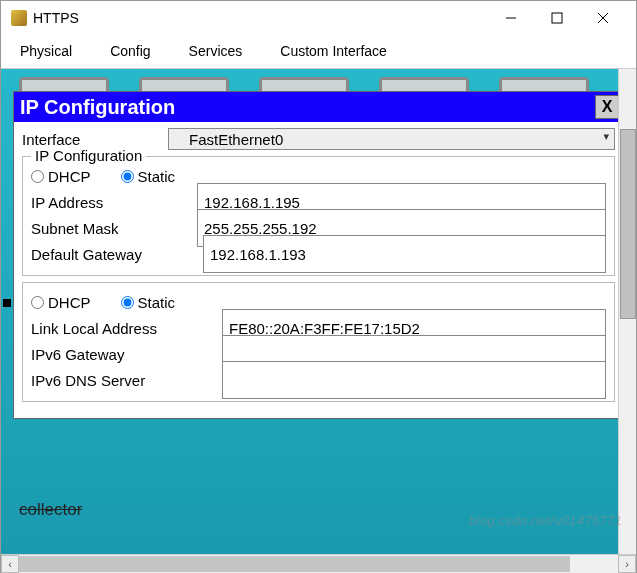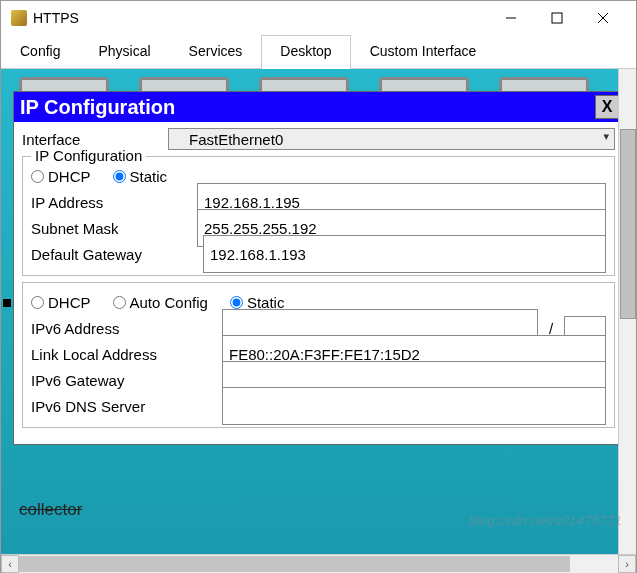--- a/index.html
+++ b/index.html
@@ -30,21 +30,21 @@
   .ipbody { padding:4px 8px 10px 8px; font-size:15px; }
   .row { display:flex; align-items:center; height:26px; gap:6px; }
   .lbl { width:160px; font-size:15px; }
   .lbl-narrow { width:185px; }
   .sel { flex:1; height:22px; border:1px solid #888; background:#eee; font-size:15px; padding:0 20px; appearance:none; position:relative; }
   .dropdown-wrap { flex:1; position:relative; display:flex; }
   .dropdown-wrap::after { content:'▾'; position:absolute; right:6px; top:2px; font-size:11px; color:#333; }
   .txt { flex:1; height:24px; border:1px solid #888; background:#fff; font-size:15px; padding:18px 6px; }
   .fieldset { border:1px solid #bbb; margin:4px 0 6px 0; padding:6px 8px 8px 8px; position:relative; }
   .fs-legend { position:absolute; top:-10px; left:8px; background:#fff; padding:0 4px; font-size:15px; }
-  .radio-row { display:flex; gap:4px; height:26px; align-items:center; }
+  .radio-row { display:flex; gap:12px; height:26px; align-items:center; }
   .radio-item { display:flex; align-items:center; gap:4px; font-size:15px; margin-right:18px; }
   .radio-item input { margin:0; }
   .slash { width:14px; text-align:center; }
   .txt-small { width:42px; height:24px; border:1px solid #888; }
 
   .side-scroll { position:absolute; right:0; top:0; bottom:0; width:18px; background:#f0f0f0; border-left:1px solid #ccc; }
   .side-thumb { position:absolute; top:60px; width:16px; left:1px; height:190px; background:#c0c0c0; border:1px solid #999; }
 
   .bottom-scroll { height:18px; background:#f0f0f0; display:flex; align-items:center; border-top:1px solid #ccc; }
   .sc-btn { width:18px; height:18px; background:#eee; border:1px solid #bbb; display:flex; align-items:center; justify-content:center; font-size:11px; color:#555; }
@@ -78,24 +78,23 @@
       <div class="winbtn">
           <svg width="12" height="12">
             <line x1="1" y1="1" x2="11" y2="11"></line>
             <line x1="11" y1="1" x2="1" y2="11"></line>
           </svg>
         </div>
     </div>
   </div>
 
   <div class="tabbar">
+    <div class="tab">Physical</div>
     <div class="tab">Config</div>
-    <div class="tab">Physical</div>
     <div class="tab">Services</div>
-    <div class="tab active">Desktop</div>
     <div class="tab">Custom Interface</div>
   </div>
 
   <div class="desktop-area">
     <div class="bg-icons">
       <div class="bg-icon"></div>
       <div class="bg-icon"></div>
       <div class="bg-icon"></div>
       <div class="bg-icon"></div>
       <div class="bg-icon"></div>
@@ -143,33 +142,23 @@
           </div>
         </div>
 
         <div class="fieldset">
           <div class="radio-row">
             <label class="radio-item">
               <input type="radio" name="ipv6mode" style="">
               <span>DHCP</span>
             </label>
             <label class="radio-item">
-              <input type="radio" name="ipv6mode" style="">
-              <span>Auto Config</span>
-            </label>
-            <label class="radio-item">
               <input type="radio" name="ipv6mode" checked="" style="">
               <span>Static</span>
             </label>
-          </div>
-          <div class="row">
-            <div class="lbl-narrow">IPv6 Address</div>
-            <input class="txt" value="" style="">
-            <div class="slash">/</div>
-            <input class="txt-small" value="" style="">
           </div>
           <div class="row">
             <div class="lbl-narrow">Link Local Address</div>
             <input class="txt" style="" value="FE80::20A:F3FF:FE17:15D2">
           </div>
           <div class="row">
             <div class="lbl-narrow">IPv6 Gateway</div>
             <input class="txt" value="" style="">
           </div>
           <div class="row">

